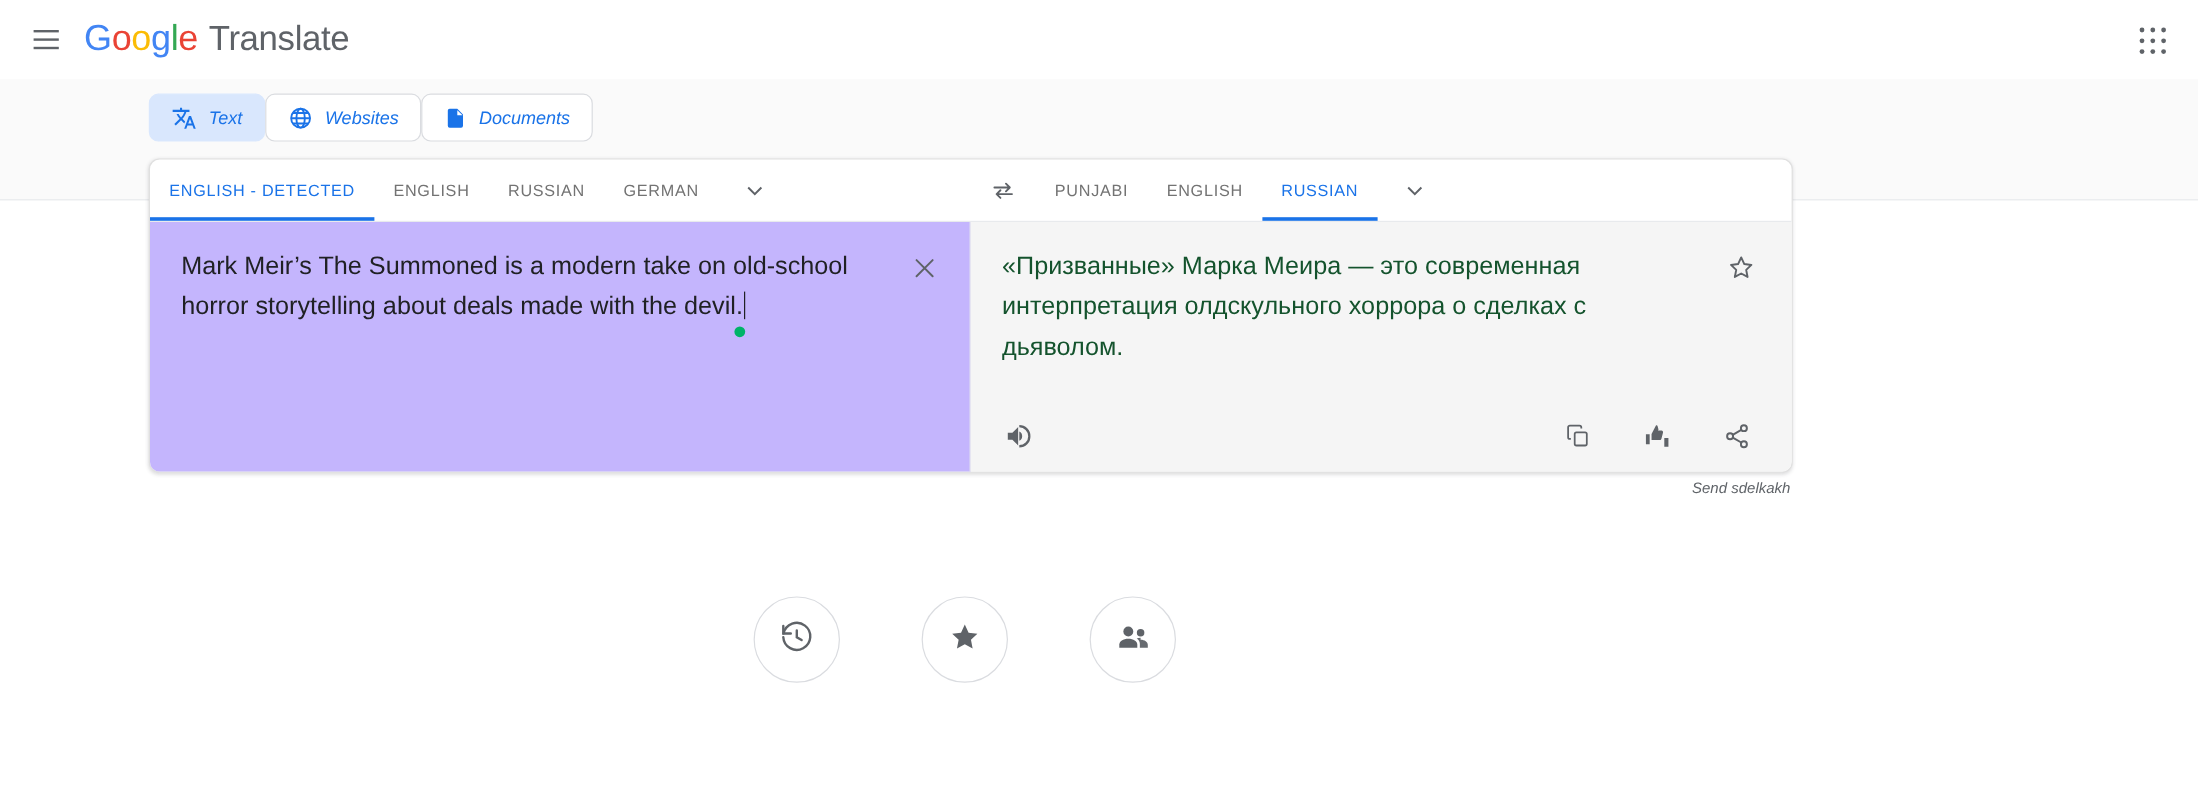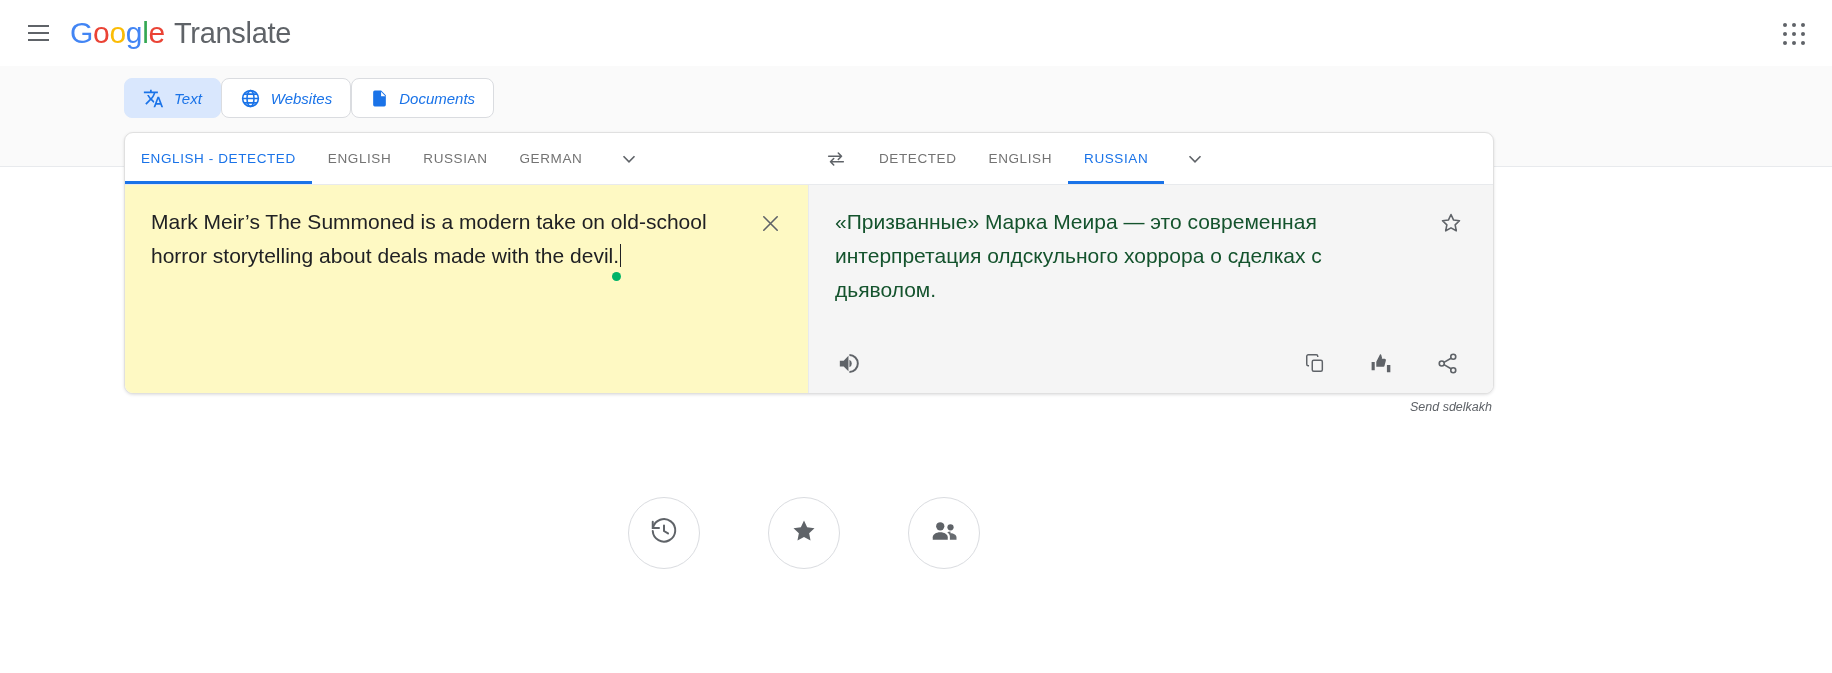--- a/index.html
+++ b/index.html
@@ -96,21 +96,21 @@
     height: 3px; background: #1a73e8;
   }
   .chevron { display: flex; align-items: center; padding: 0 20px; cursor: pointer; }
   .swapbtn {
     width: 54px; display: flex; align-items: center; justify-content: center;
     cursor: pointer;
   }
 
   .panes { display: flex; height: 209px; }
   .pane { position: relative; }
-  .pane.src { width: 684px; border-right: 1px solid #e8eaed; background: #fef9c3; }
+  .pane.src { width: 684px; border-right: 1px solid #e8eaed; background: #c4b5fd; }
   .pane.tgt { flex: 1; background: #f5f5f5; }
 
   .srctext {
     position: absolute; left: 26px; top: 20px; width: 580px;
     font-size: 21px; line-height: 34px; color: #202124;
     white-space: pre-wrap;
   }
   .caret {
     display: inline-block; width: 1px; height: 23px; background: #202124;
     vertical-align: -4px; margin-left: 1px;
@@ -260,21 +260,21 @@
 
     <div class="swapbtn">
       <svg width="22" height="22" viewBox="0 0 24 24" fill="none" stroke="#5f6368" stroke-width="1.7" stroke-linecap="round" stroke-linejoin="round">
         <path d="M4 9h14M14.5 5.5L18 9l-3.5 3.5"></path>
         <path d="M20 15H6M9.5 18.5L6 15l3.5-3.5"></path>
       </svg>
     </div>
 
     <div class="langgroup tgt">
       <div class="langtab">
-        <span>DETECTED</span>
+        <span>PUNJABI</span>
       </div>
       <div class="langtab">
         <span>ENGLISH</span>
       </div>
       <div class="langtab active">
         <span>RUSSIAN</span>
       </div>
       <div class="chevron">
         <svg width="22" height="22" viewBox="0 0 24 24" fill="none" stroke="#5f6368" stroke-width="1.8">
           <path d="M6 9l6 6 6-6"></path>

